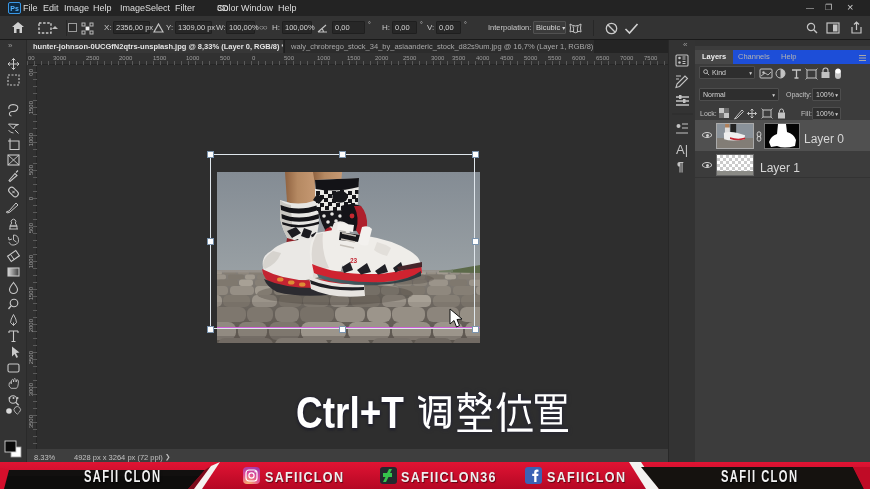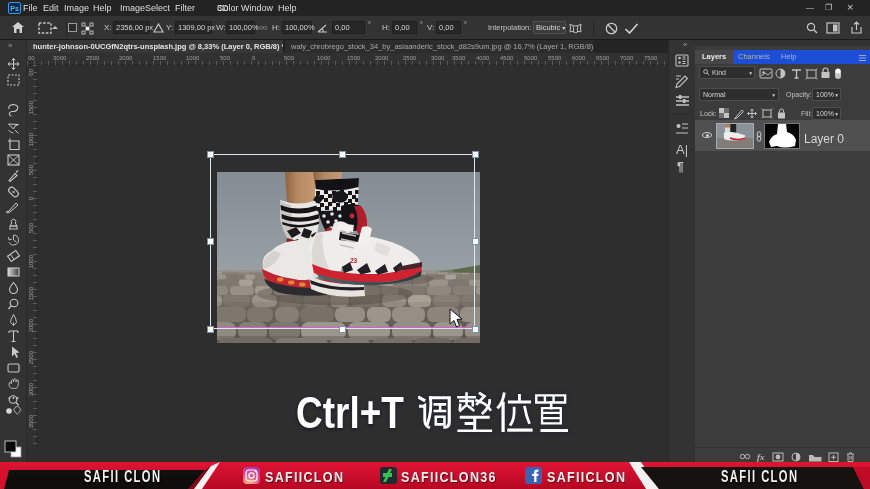--- a/index.html
+++ b/index.html
@@ -552,20 +552,25 @@
       </g>
       </g>
         </svg>
     </div>
 
     <svg class="abs" style="left:412px;top:243px" width="14" height="21" viewBox="0 0 14 21">
         <path d="M1 1 L1 16 L5 12.5 L7.5 19 L10.5 17.5 L8 11.5 L13 11 Z" fill="#fff" stroke="#111" stroke-width="1"></path>
       </svg>
   </div>
 
+  <div id="statusbar">
+    <span style="position:absolute;left:7px;top:4px">8.33%</span>
+    <span style="position:absolute;left:47px;top:4px">4928 px x 3264 px (72 ppi)</span>
+    <span style="position:absolute;left:138px;top:4px;font-size:6.5px">❯</span>
+  </div>
 
   <div id="rpanel">
     <div class="abs" style="left:0;top:0;width:175px;height:6px;background:#323232"></div>
     <div id="ptabs">
       <div class="ptab" style="left:0;background:#474747;color:#eee;font-weight:bold">Layers</div>
       <div class="ptab" style="left:36px;color:#b2b2b2">Channels</div>
       <div class="ptab" style="left:79px;color:#b2b2b2">Help</div>
       <div class="abs" style="left:164px;top:5px;width:7px;height:1px;background:#a8a8a8;box-shadow:0 2.5px 0 #a8a8a8,0 5px 0 #a8a8a8"></div>
     </div>
 
@@ -631,36 +636,28 @@
           <rect x="1.2" y="0.8" width="3.6" height="5" rx="1.8"></rect>
           <rect x="1.2" y="5.2" width="3.6" height="5" rx="1.8"></rect>
         </svg>
       <div class="abs" style="left:69px;top:3px;width:36px;height:26px;background:#050505;border:1px solid #777">
         <svg width="34" height="24" viewBox="0 0 34 24">
             <path d="M13 0 h8 l1 8 q7 2 9 8 l-1 6 q-11 3 -18 0 l-6 1 l-2 -5 q2 -6 8 -8 z" fill="#fff"></path>
           </svg>
       </div>
       <span class="lname" style="left:109px;top:12px">Layer 0</span>
     </div>
-
-    <div class="abs" style="left:0;top:407px;width:175px;height:17px;background:#3c3c3c;border-top:1px solid #323232">
-      <svg class="abs" style="left:44px;top:3px" width="126" height="11" viewBox="0 0 126 11" fill="none" stroke="#b9b9b9">
-        <circle cx="3.5" cy="5.5" r="2.2"></circle>
-          <circle cx="8.5" cy="5.5" r="2.2"></circle>
-        <text x="18" y="9" font-size="9" font-style="italic" font-weight="bold" fill="#b9b9b9" stroke="none" font-family="Liberation Serif">fx</text>
-        <rect x="34" y="2" width="10" height="8"></rect>
-          <circle cx="39" cy="6" r="2.4" fill="#b9b9b9" stroke="none"></circle>
-        <circle cx="57" cy="6" r="4"></circle>
-          <path d="M57 2 a4 4 0 0 1 0 8 z" fill="#b9b9b9" stroke="none"></path>
-        <path d="M70 4 l4 0 l1.5 2 h7 v4.5 h-12.5z M70 4 v6" fill="#b9b9b9" stroke="none"></path>
-        <rect x="90" y="2" width="9" height="8.5"></rect>
-          <path d="M94.5 4 v4.5 M92.2 6.2 h4.6" stroke-width="1.1"></path>
-        <path d="M108 3 h7 M109 3 v7.5 h5 v-7.5 M110.8 5 v3.5 M112.8 5 v3.5 M110.5 3 v-1.2 h2 V3" stroke-width="0.9"></path>
-      </svg>
+    <div class="lrow" style="top:112px;height:26px;border-bottom:1px solid #333">
+      <div class="eye" style="top:10px"></div>
+      <div class="abs" style="left:21px;top:2px;width:38px;height:22px;border:1px solid #666;background:repeating-conic-gradient(#cbcbcb 0 25%,#fff 0 50%) 0 0/6px 6px">
+        <div class="abs" style="left:0;top:16px;width:36px;height:4px;background:#8b8b86"></div>
+      </div>
+      <span class="lname" style="left:65px;top:9px">Layer 1</span>
     </div>
+
   </div>
 
   <div id="dockstrip">
     <span style="position:absolute;left:14px;top:0px;color:#9a9a9a;font-size:8px">«</span>
     <svg width="27" height="130" viewBox="0 0 27 130" style="position:absolute;left:0;top:12px" fill="none" stroke="#c3c3c3" stroke-width="1.1">
       <rect x="7" y="3" width="12" height="11" rx="1"></rect>
         <circle cx="10.5" cy="6" r="1.3" fill="#c3c3c3" stroke="none"></circle>
         <path d="M13.5 5 h3 M13.5 7 h3"></path>
         <circle cx="10.5" cy="10.5" r="1.3" fill="#c3c3c3" stroke="none"></circle>
         <path d="M13.5 9.5 h3 M13.5 11.5 h3"></path>

